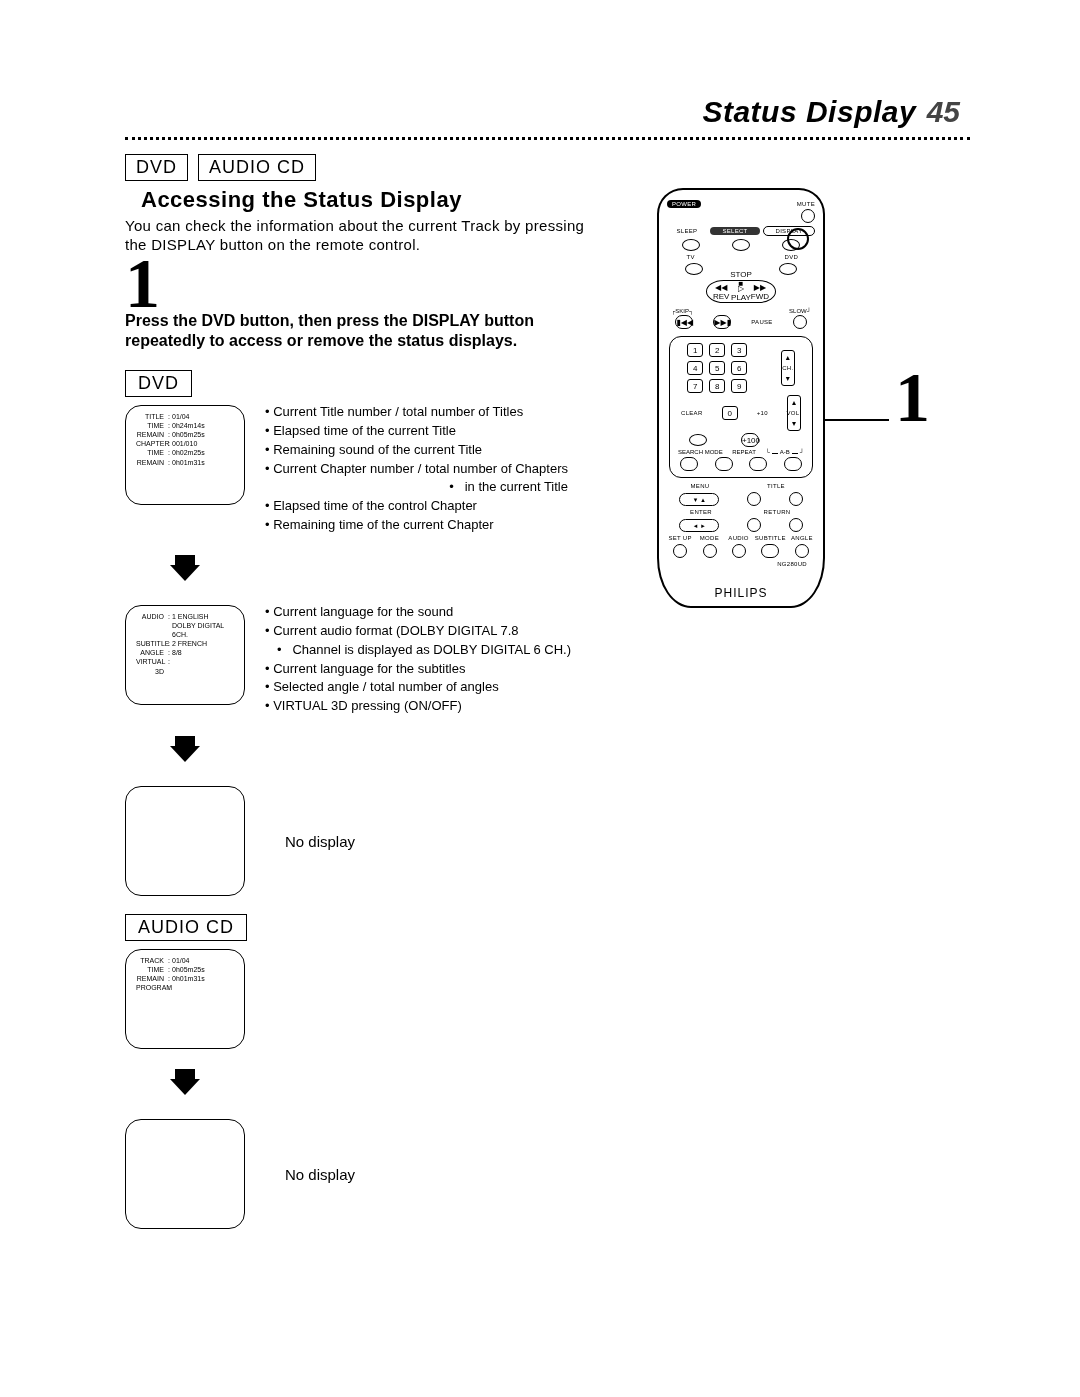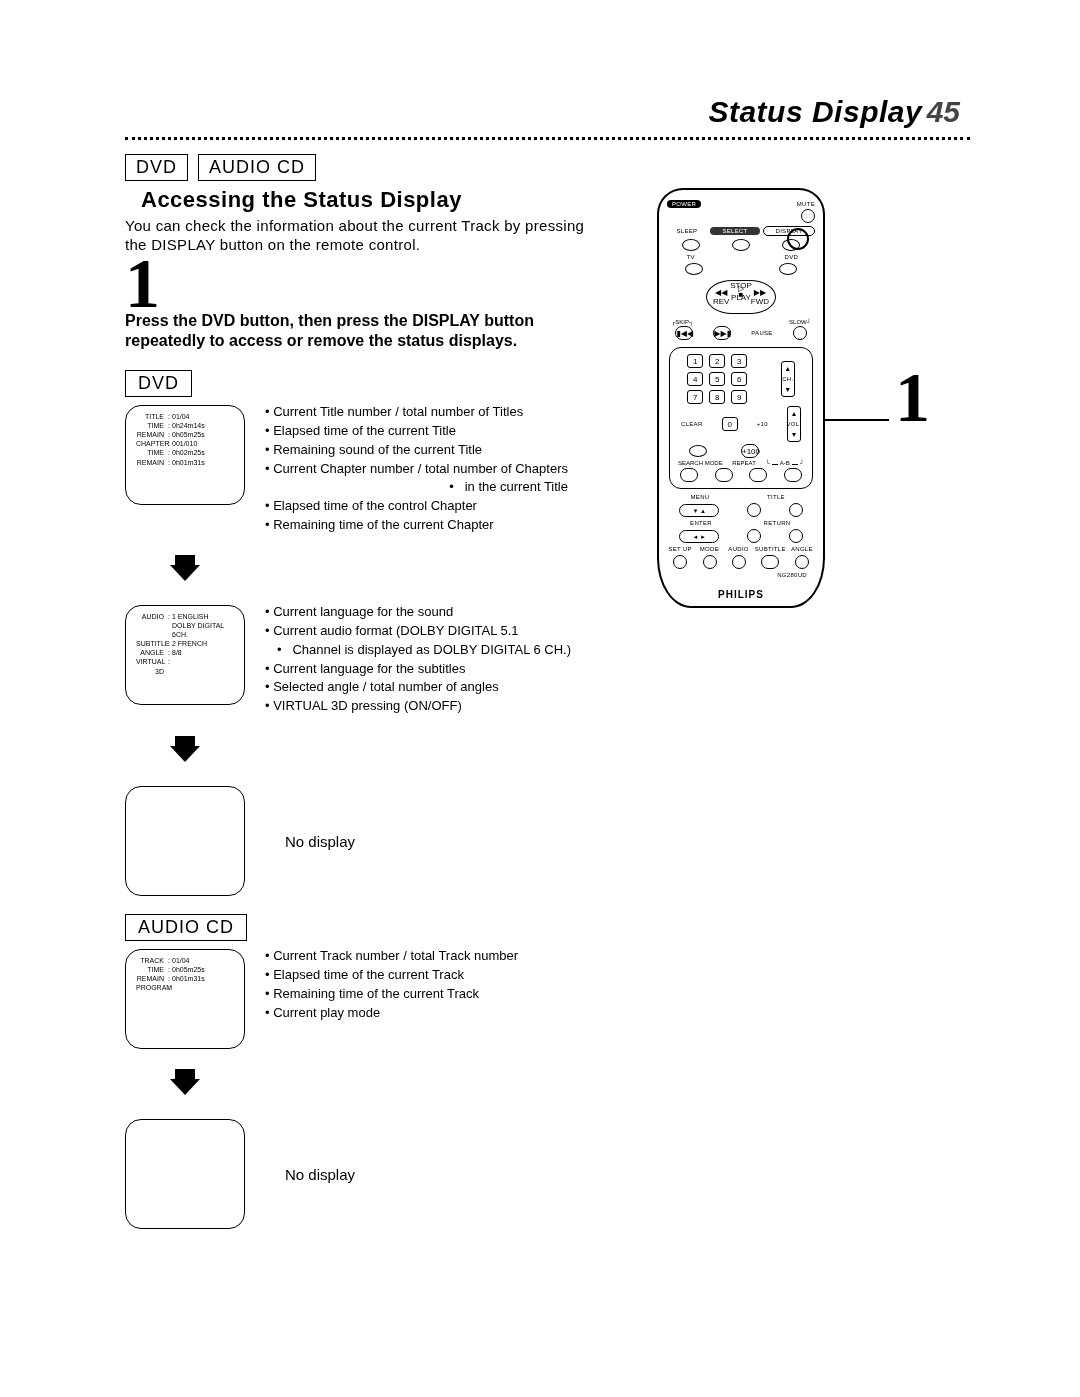--- a/index.html
+++ b/index.html
@@ -7,21 +7,21 @@
     width: 1080px;
     height: 1397px;
     background: #fff;
     font-family: Arial, Helvetica, sans-serif;
     color: #000;
     position: relative;
     padding: 95px 110px 60px 125px;
   }
   .header { text-align: right; padding-right: 10px; }
   .header-title { font-style: italic; font-weight: bold; font-size: 30px; letter-spacing: 0.5px; margin-left: 41px; }
-  .header-page { font-style: italic; font-weight: bold; font-size: 30px; color:#444;}
+  .header-page { font-style: italic; font-weight: bold; font-size: 30px; margin-left: 6px; color:#444;}
   .dotted-line { border: none; border-top: 3px dotted #000; margin: 8px 0 14px 0; }
   .tags { display: flex; gap: 10px; margin-bottom: 6px; }
   .tag { border: 1.5px solid #000; padding: 2px 10px; font-size: 18px; letter-spacing: 1px; font-family: Arial; }
   .sec-title { font-weight: bold; font-size: 22px; margin: 4px 0 4px 16px; letter-spacing: 0.5px;}
   .intro { font-size: 15px; line-height: 1.25; max-width: 460px; letter-spacing: 0.3px; }
   .bignum { font-size: 70px; font-weight: bold; margin-top: -6px; margin-bottom: -8px; font-family: "Times New Roman", serif; line-height:1; }
   .instruction { font-weight: bold; font-size: 16px; max-width: 430px; line-height:1.3; }
   .subhead { display:inline-block; border:1.5px solid #000; padding:2px 12px; font-size:18px; letter-spacing:1px; margin-top:18px; margin-bottom:8px;}
   .row { display:flex; align-items:flex-start; gap:20px; }
   .screenbox {
@@ -66,21 +66,21 @@
   .rbtn { border:1px solid #000; border-radius:3px; width:16px; height:14px; font-size:8px; line-height:13px; background:#fff;}
   .rbtn.o { border-radius:8px; width:18px;}
   .smallcirc { width:14px; height:14px; border:1.2px solid #000; border-radius:50%; display:inline-block;}
   .dpad {
     width:70px; height:50px; border:1px solid #000; border-radius:40px/26px;
     display:flex; align-items:center; justify-content:center; margin:2px auto;
     position:relative; font-size:6px;
   }
   .dpad .tri { position:absolute; font-size:8px;}
   .txtsm { font-size:6px; letter-spacing:0.3px;}
-  .brand { font-weight:bold; font-size:10px; letter-spacing:1px; margin-top:8px;}
+  .brand { font-weight:normal; font-size:12px; letter-spacing:1px; margin-top:16px;}
   .lead { height:2px; background:#000; flex:1; margin-left:-4px;}
   .callout-num { font-size:70px; font-weight:bold; margin-left:6px; font-family:"Times New Roman",serif;}
   .lead-line { display:flex; align-items:center; width:70px; margin-top:44px; margin-left:-6px;}
   .keypad { border:1.2px solid #000; border-radius:12px; padding:4px 4px; margin:4px 2px 2px 2px;}
   .keypad .rrow { gap:5px; margin:2px 0;}
   .krow-extra { display:flex; justify-content:space-between; font-size:6px; padding:0 4px; align-items:center;}
   .dash{ width:6px; height:1px; background:#000; display:inline-block; margin:0 2px;}
   .voltoggle{ border:1px solid #000; border-radius:3px; width:14px; height:36px; font-size:8px; display:flex; flex-direction:column; justify-content:space-between; align-items:center; padding:2px 0;}
   .wide { width:40px; height:13px; border:1px solid #000; border-radius:8px; font-size:7px; line-height:12px;}
   .rrow.labels span{ font-size:6px; flex:1;}
@@ -192,21 +192,21 @@
           <span class="v">8/8</span>
         </div>
         <div class="kv">
           <span class="k">VIRTUAL 3D</span>
           <span class="c">:</span>
           <span class="v"></span>
         </div>
       </div>
     <div class="bullets" id="dvd-b2">
         <div class="b">Current language for the sound</div>
-        <div class="b">Current audio format (DOLBY DIGITAL 5.1</div>
+        <div class="b">Current audio format (DOLBY DIGITAL 7.8</div>
         <div class="b indent" style="list-style: none; margin-left: 12px;">&nbsp;&nbsp;Channel is displayed as DOLBY DIGITAL 6 CH.)</div>
         <div class="b">Current language for the subtitles</div>
         <div class="b">Selected angle / total number of angles</div>
         <div class="b">VIRTUAL 3D pressing (ON/OFF)</div>
       </div>
   </div>
   <div class="arrow"><svg viewBox="0 0 30 26">
         <polygon points="5,0 25,0 25,10 30,10 15,26 0,10 5,10" fill="#000"></polygon>
       </svg></div>
   <div class="row">
@@ -239,26 +239,20 @@
         <div class="kv">
           <span class="k"></span>
           <span class="c"></span>
           <span class="v"></span>
         </div>
         <div class="kv">
           <span class="k">PROGRAM</span>
           <span class="c">:</span>
           <span class="v"></span>
         </div>
-      </div>
-    <div class="bullets" id="cd-b1">
-        <div class="b">Current Track number / total Track number</div>
-        <div class="b">Elapsed time of the current Track</div>
-        <div class="b">Remaining time of the current Track</div>
-        <div class="b">Current play mode</div>
       </div>
   </div>
   <div class="arrow"><svg viewBox="0 0 30 26">
         <polygon points="5,0 25,0 25,10 30,10 15,26 0,10 5,10" fill="#000"></polygon>
       </svg></div>
   <div class="row">
     <div class="screenbox empty"></div>
     <div class="label-right" style="align-self:center">No display</div>
   </div>
 </div>

